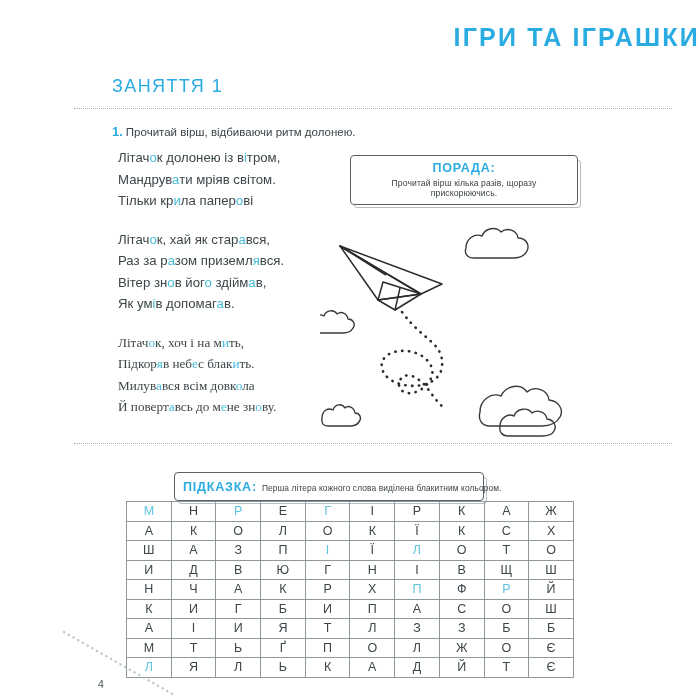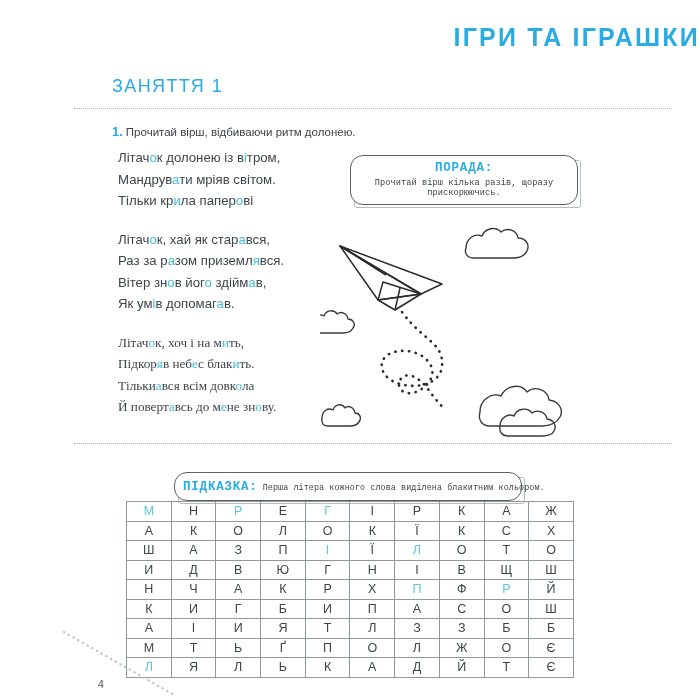--- a/index.html
+++ b/index.html
@@ -78,24 +78,23 @@
   .poem .stanza { margin-bottom: 17px; }
   .poem .stanza:last-child { margin-bottom: 0; font-family: Liberation Serif, serif; }
   .hl { color: #45bcd8; }
 
   
   .callout {
     position: absolute;
     box-sizing: border-box;
     background: #fff;
     border: 1.4px solid #5a6166;
-    border-radius: 13px;
+    border-radius: 4px;
     padding: 5px 10px 6px 10px;
     text-align: center;
-    font-family: Liberation Mono, monospace;
   }
   .callout::after {
     content: "";
     position: absolute;
     left: 3px;
     right: -4px;
     top: 4px;
     bottom: -4px;
     border: 1px solid #b6bcc0;
     border-radius: 3px;
@@ -114,21 +113,21 @@
   }
   #callout-porada {
     left: 350px;
     top: 155px;
     width: 228px;
   }
   #callout-porada .c-body { margin-top: 3px; }
   #callout-pidkazka {
     left: 174px;
     top: 472px;
-    width: 348px;
+    width: 310px;
     padding: 4px 24px 5px 8px;
     text-align: right;
     white-space: nowrap;
   }
   #callout-pidkazka .c-title { margin-right: 5px; }
   #callout-pidkazka .c-body { display: inline; font-size: 8.4px; }
 
   
   #illustration {
     position: absolute;
@@ -198,21 +197,21 @@
       </div>
       <div class="stanza">
         <div><span>Літач</span><span class="hl">о</span><span>к, хай як стар</span><span class="hl">а</span><span>вся,</span></div>
         <div><span>Раз за р</span><span class="hl">а</span><span>зом приземл</span><span class="hl">я</span><span>вся.</span></div>
         <div><span>Вітер зн</span><span class="hl">о</span><span>в йог</span><span class="hl">о</span><span> здійм</span><span class="hl">а</span><span>в,</span></div>
         <div><span>Як ум</span><span class="hl">і</span><span>в допомаг</span><span class="hl">а</span><span>в.</span></div>
       </div>
       <div class="stanza">
         <div><span>Літач</span><span class="hl">о</span><span>к, хоч і на м</span><span class="hl">и</span><span>ть,</span></div>
         <div><span>Підкор</span><span class="hl">я</span><span>в неб</span><span class="hl">е</span><span>с блак</span><span class="hl">и</span><span>ть.</span></div>
-        <div><span>Тільки</span><span class="hl">а</span><span>вся всім довк</span><span class="hl">о</span><span>ла</span></div>
+        <div><span>Милув</span><span class="hl">а</span><span>вся всім довк</span><span class="hl">о</span><span>ла</span></div>
         <div><span>Й поверт</span><span class="hl">а</span><span>всь до м</span><span class="hl">е</span><span>не зн</span><span class="hl">о</span><span>ву.</span></div>
       </div>
     </div>
 
   <div class="callout" id="callout-porada">
     <div class="c-title">ПОРАДА:</div>
     <div class="c-body">Прочитай вірш кілька разів, щоразу прискорюючись.</div>
   </div>
 
   <svg id="illustration" viewBox="0 0 280 220">

